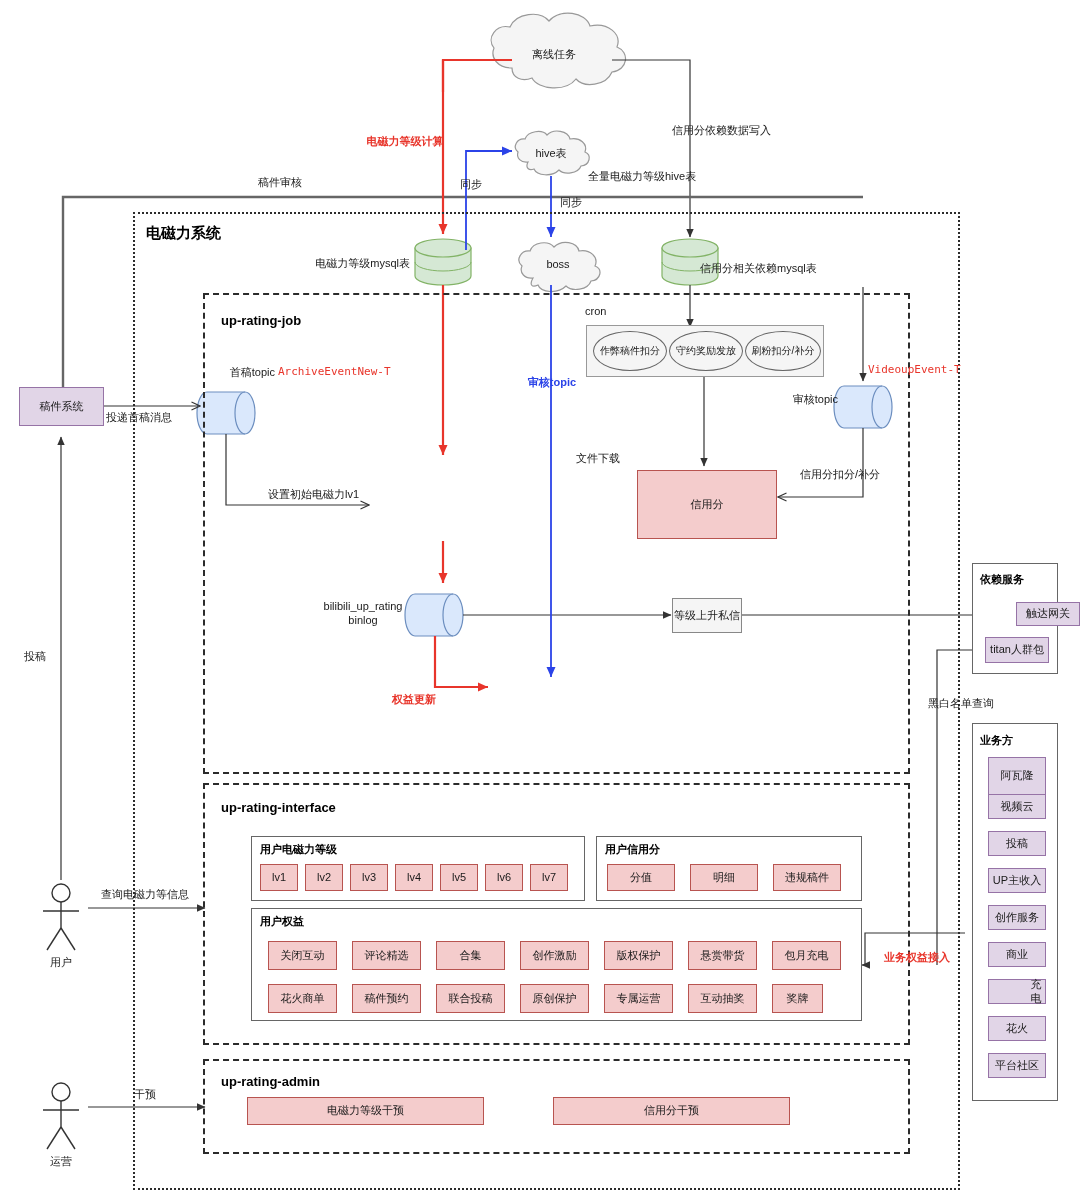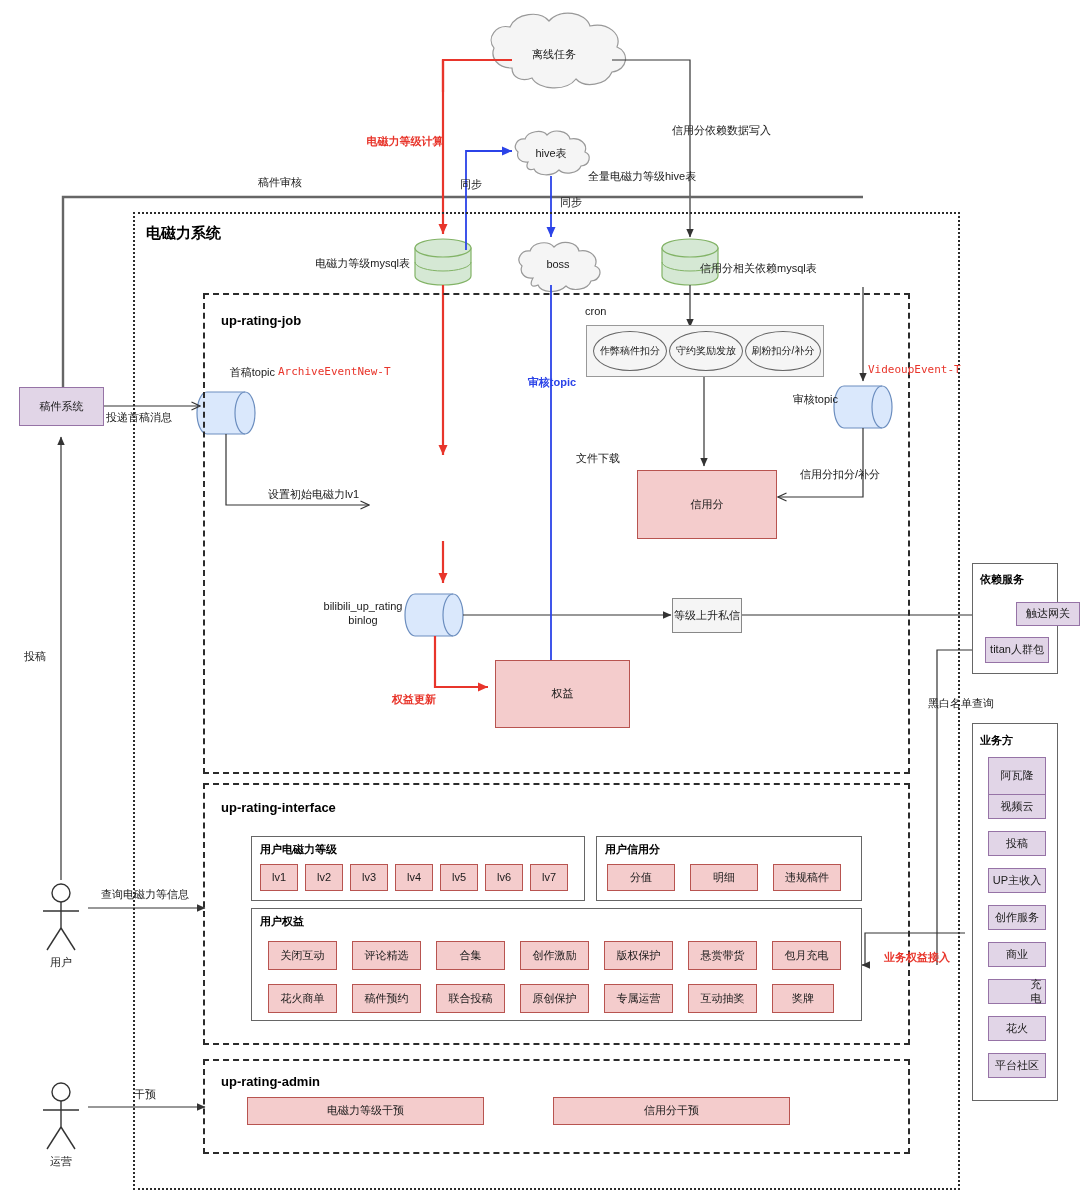--- a/index.html
+++ b/index.html
@@ -203,21 +203,20 @@
   <div class="lbl c" style="left:363px;top:600px;">bilibili_up_rating</div>
   <div class="lbl c" style="left:363px;top:614px;">binlog</div>
 
   <div class="lbl" style="left:585px;top:305px;">cron</div>
   <div class="cronbox" style="left:586px;top:325px;width:238px;height:52px;"></div>
   <div class="ellipse" style="left:593px;top:331px;width:74px;height:40px;">作弊稿件扣分</div>
   <div class="ellipse" style="left:669px;top:331px;width:74px;height:40px;">守约奖励发放</div>
   <div class="ellipse" style="left:745px;top:331px;width:76px;height:40px;">刷粉扣分/补分</div>
 
   <div class="node pink" style="left:637px;top:470px;width:140px;height:69px;">信用分</div>
-  <div class="node pink" style="left:495px;top:660px;width:135px;height:68px;">权益</div>
   <div class="node grey" style="left:672px;top:598px;width:70px;height:35px;">等级上升私信</div>
 
   <div class="lbl" style="left:268px;top:488px;">设置初始电磁力lv1</div>
   <div class="lbl c blue" style="left:552px;top:376px;">审核topic</div>
   <div class="lbl c" style="left:598px;top:452px;">文件下载</div>
   <div class="lbl c" style="left:840px;top:468px;">信用分扣分/补分</div>
   <div class="lbl c red" style="left:414px;top:693px;">权益更新</div>
 
   <div class="dashbox" style="left:203px;top:783px;width:707px;height:262px;"></div>
   <div class="boxlbl" style="left:221px;top:800px;">up-rating-interface</div>
@@ -250,21 +249,21 @@
   <div class="node pink" style="left:604px;top:941px;width:69px;height:29px;">版权保护</div>
   <div class="node pink" style="left:688px;top:941px;width:69px;height:29px;">悬赏带货</div>
   <div class="node pink" style="left:772px;top:941px;width:69px;height:29px;">包月充电</div>
 
   <div class="node pink" style="left:268px;top:984px;width:69px;height:29px;">花火商单</div>
   <div class="node pink" style="left:352px;top:984px;width:69px;height:29px;font-family:Liberation Serif, serif;">稿件预约</div>
   <div class="node pink" style="left:436px;top:984px;width:69px;height:29px;">联合投稿</div>
   <div class="node pink" style="left:520px;top:984px;width:69px;height:29px;">原创保护</div>
   <div class="node pink" style="left:604px;top:984px;width:69px;height:29px;">专属运营</div>
   <div class="node pink" style="left:688px;top:984px;width:69px;height:29px;">互动抽奖</div>
-  <div class="node pink" style="left:772px;top:984px;width:62px;height:29px;">奖牌</div>
+  <div class="node pink" style="left:772px;top:984px;width:51px;height:29px;">奖牌</div>
 
   <div class="dashbox" style="left:203px;top:1059px;width:707px;height:95px;"></div>
   <div class="boxlbl" style="left:221px;top:1074px;">up-rating-admin</div>
   <div class="node pink" style="left:247px;top:1097px;width:237px;height:28px;">电磁力等级干预</div>
   <div class="node pink" style="left:553px;top:1097px;width:237px;height:28px;">信用分干预</div>
 
   <div class="node purple" style="left:19px;top:387px;width:85px;height:39px;">稿件系统</div>
   <div class="lbl" style="left:106px;top:411px;">投递首稿消息</div>
   <div class="lbl" style="left:24px;top:650px;">投稿</div>
 

